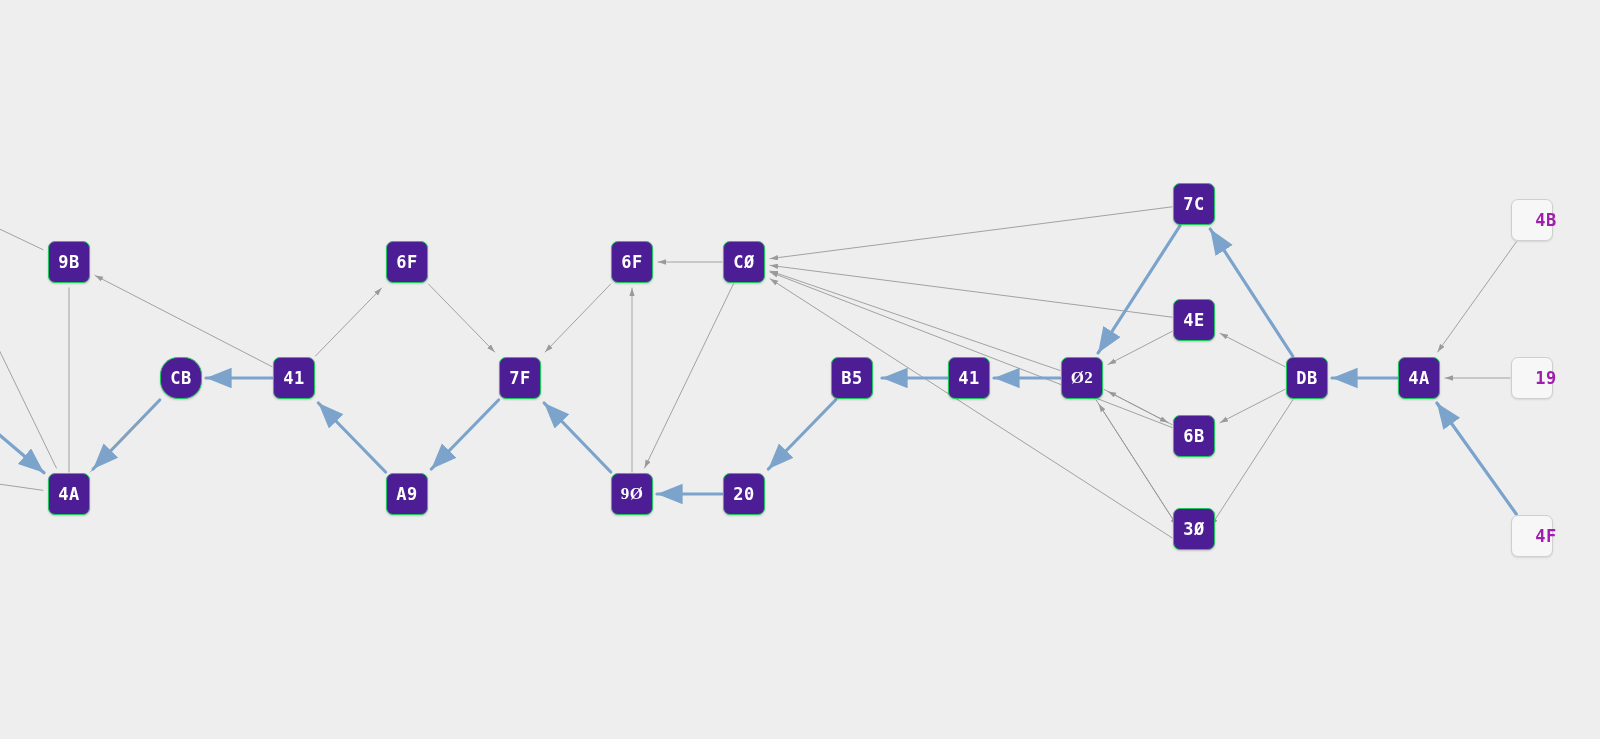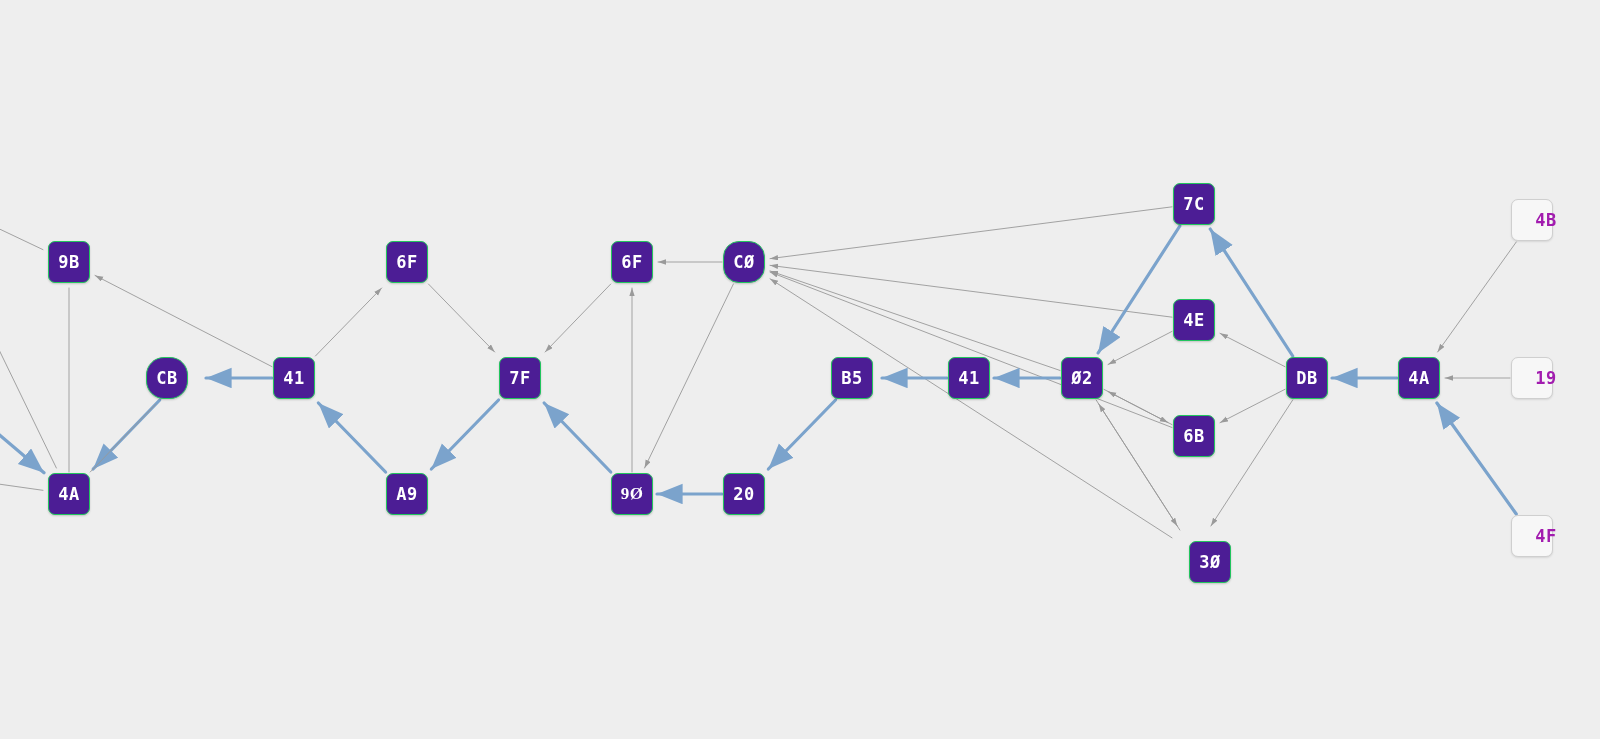--- a/index.html
+++ b/index.html
@@ -104,36 +104,36 @@
         <line x1="1285" y1="389.2920353982301" x2="1220" y2="422.65486725663715" stroke="#999999" stroke-width="0.9" stroke-linecap="round" marker-end="url(#arrow-secondary)"></line>
         <line x1="1292.712643678161" y1="400" x2="1210.8850574712644" y2="526" stroke="#999999" stroke-width="0.9" stroke-linecap="round" marker-end="url(#arrow-secondary)"></line>
         <line x1="1397" y1="378" x2="1332" y2="378" stroke="#7ba3cc" stroke-width="3.2" stroke-linecap="round" marker-end="url(#arrow-primary)"></line>
         <line x1="1516.26582278481" y1="242" x2="1437.5949367088608" y2="352" stroke="#999999" stroke-width="0.9" stroke-linecap="round" marker-end="url(#arrow-secondary)"></line>
         <line x1="1510" y1="378" x2="1445" y2="378" stroke="#999999" stroke-width="0.9" stroke-linecap="round" marker-end="url(#arrow-secondary)"></line>
         <line x1="1516.26582278481" y1="514" x2="1436.879746835443" y2="403" stroke="#7ba3cc" stroke-width="3.2" stroke-linecap="round" marker-end="url(#arrow-primary)"></line>
       </g>
   </svg>
   <div id="nodes-group">
       <div class="node filled" style="left: 48px; top: 241px;">9B</div>
-      <div class="node filled" style="left: 146px; top: 357px; border-radius: 18px;">CB</div>
+      <div class="node filled" style="left: 160px; top: 357px; border-radius: 18px;">CB</div>
       <div class="node filled" style="left: 273px; top: 357px;">41</div>
       <div class="node filled" style="left: 48px; top: 473px;">4A</div>
       <div class="node filled" style="left: 386px; top: 241px;">6F</div>
       <div class="node filled" style="left: 499px; top: 357px;">7F</div>
       <div class="node filled" style="left: 386px; top: 473px; text-align: center;">A9</div>
       <div class="node filled" style="left: 611px; top: 241px;">6F</div>
-      <div class="node filled" style="left: 723px; top: 241px; border-radius: 16px;">CØ</div>
+      <div class="node filled" style="left: 723px; top: 241px;">CØ</div>
       <div class="node filled" style="left: 611px; top: 473px; font-family: Liberation Serif, serif;">9Ø</div>
       <div class="node filled" style="left: 723px; top: 473px;">20</div>
       <div class="node filled" style="left: 831px; top: 357px;">B5</div>
       <div class="node filled" style="left: 948px; top: 357px;">41</div>
-      <div class="node filled" style="left: 1061px; top: 357px;">Ø2</div>
+      <div class="node filled" style="left: 1061px; top: 357px; font-family: Liberation Serif, serif;">Ø2</div>
       <div class="node filled" style="left: 1173px; top: 183px;">7C</div>
       <div class="node filled" style="left: 1173px; top: 299px;">4E</div>
       <div class="node filled" style="left: 1173px; top: 415px;">6B</div>
-      <div class="node filled" style="left: 1173px; top: 541px; margin-left: 16px;">3Ø</div>
+      <div class="node filled" style="left: 1173px; top: 508px;">3Ø</div>
       <div class="node filled" style="left: 1286px; top: 357px;">DB</div>
       <div class="node filled" style="left: 1398px; top: 357px;">4A</div>
       <div class="node outlined" style="left: 1511px; top: 199px;">4B</div>
       <div class="node outlined" style="left: 1511px; top: 357px;">19</div>
       <div class="node outlined" style="left: 1511px; top: 515px; text-align: center;">4F</div>
     </div>
 </div>
 
 </body></html>

